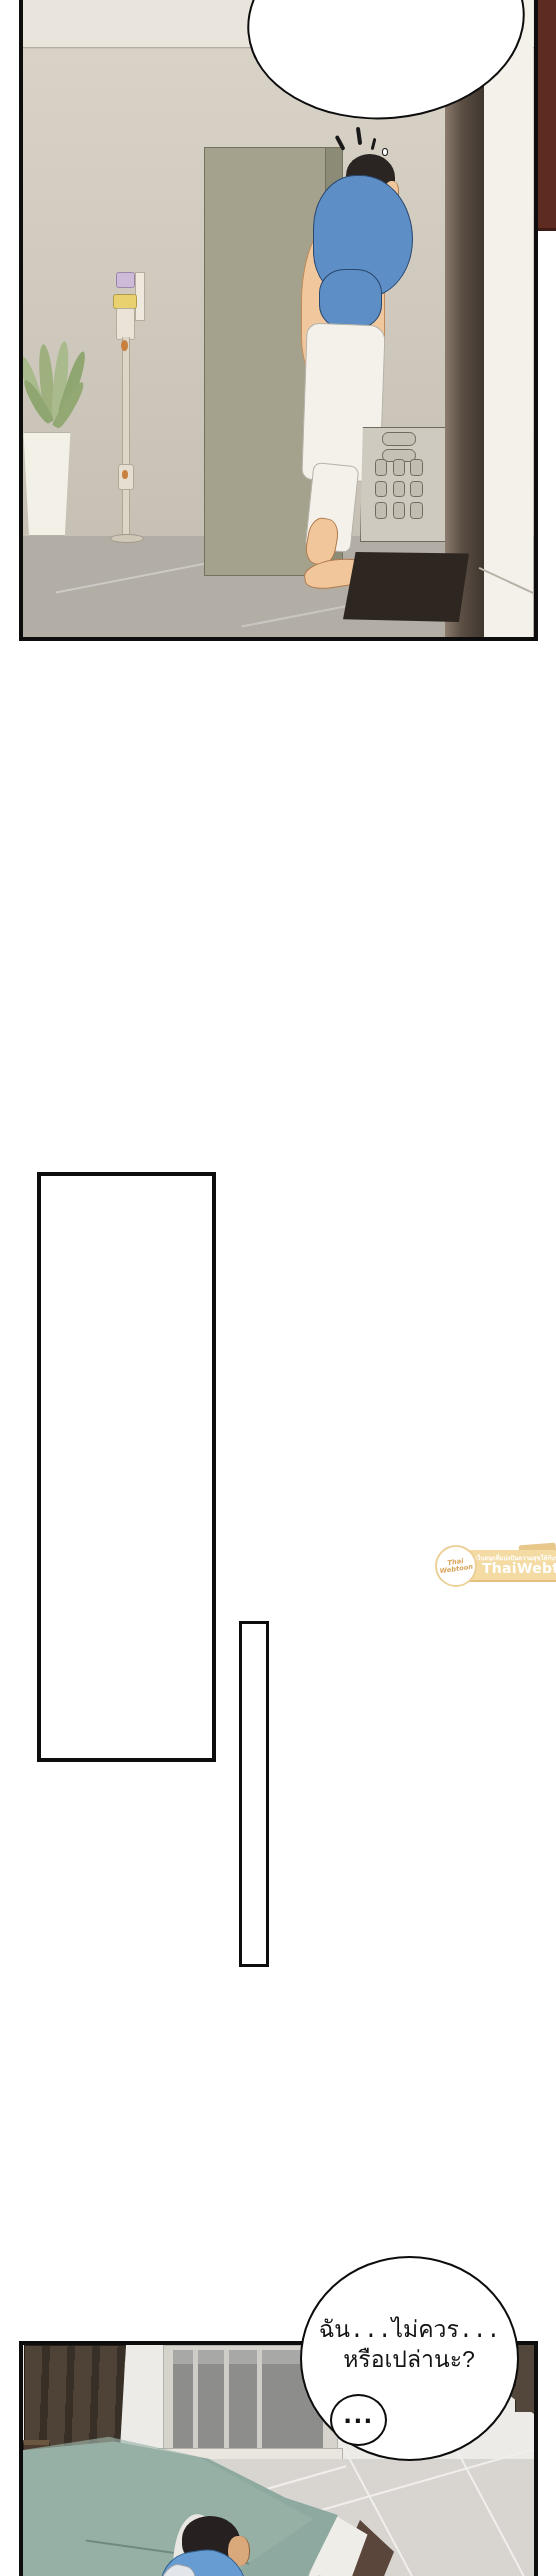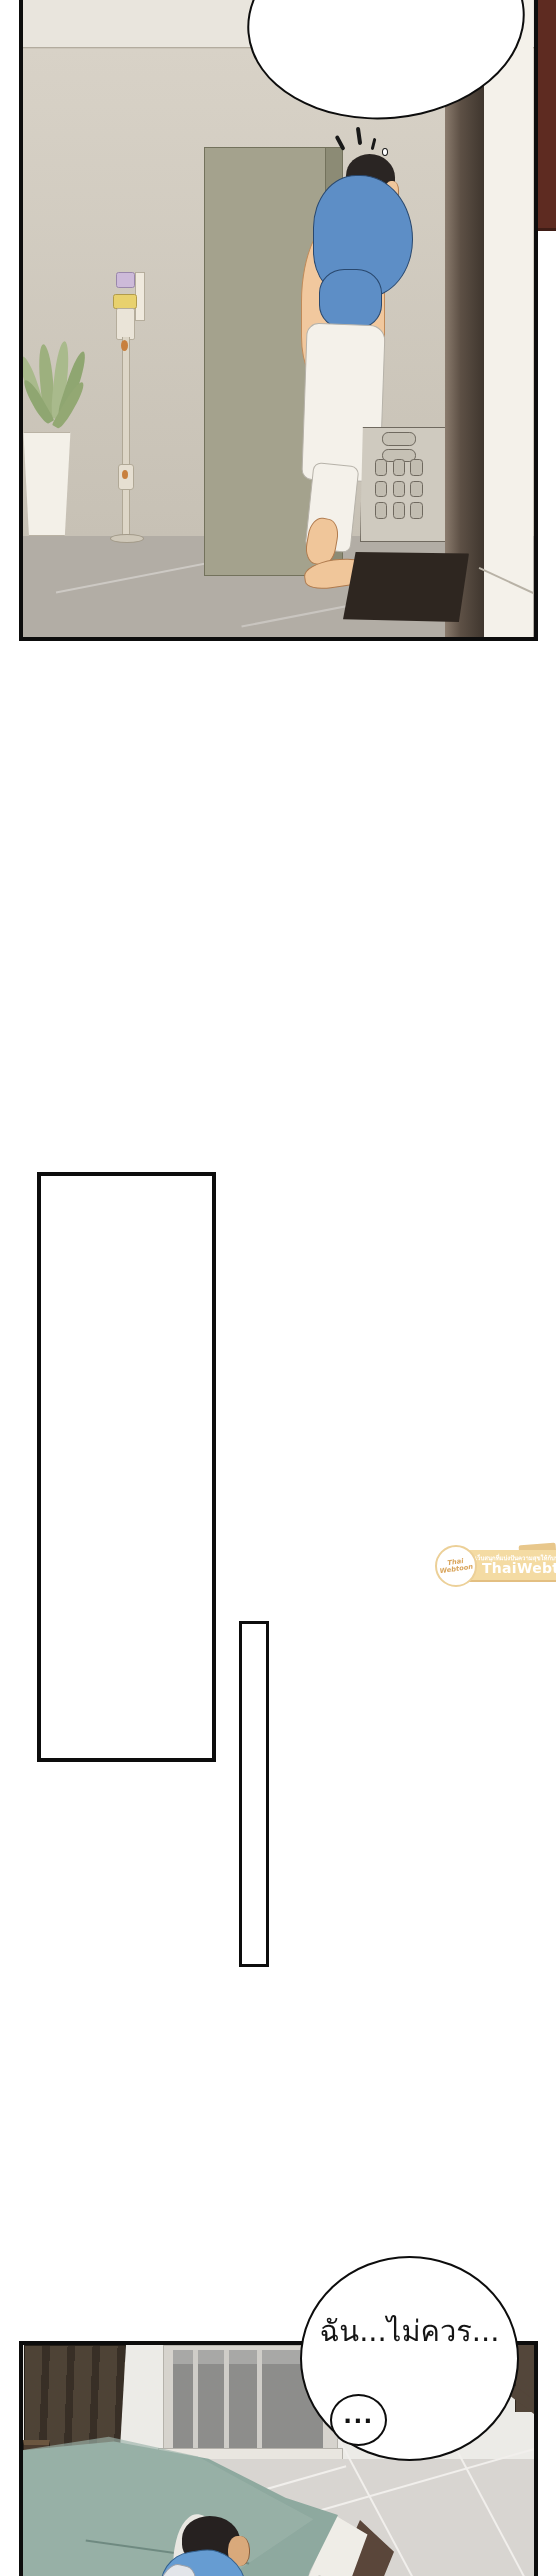--- a/index.html
+++ b/index.html
@@ -128,22 +128,23 @@
     <div class="abs" style="left:152px;top:169px;width:37px;height:68px;background:#e9e7e2;border-radius:45%;transform:rotate(12deg);"></div>
     <div class="abs" style="left:159px;top:171px;width:58px;height:47px;background:#262120;border-radius:55% 60% 45% 45%;"></div>
     <div class="abs" style="left:205px;top:191px;width:20.6px;height:30px;background:#d9a97b;border-right:1px solid #8a5f3d;border-radius:45%;"></div>
     <div class="abs" style="left:138px;top:205px;width:85px;height:93px;background:#669cd2;border:1px solid #33608e;border-radius:40% 45% 30% 40%;transform:rotate(-8deg);"></div>
     <div class="abs" style="left:132px;top:219px;width:37px;height:72px;background:#e2e5e9;border:1px solid #9ba0a8;border-radius:40%;transform:rotate(14deg);"></div>
     <div class="abs" style="left:198px;top:246px;width:126px;height:70px;background:#b7b3b1;border:1px solid #7e7a78;border-radius:20.6px;transform:rotate(-22deg);"></div>
 
   </div>
 
   <div class="bubble" style="left:300px;top:2256px;width:219px;height:205px;">
-    <div class="btxt" style="top:58px;font-size:29px;line-height:30px;">
+    <div class="btxt" style="top:58px;font-size:23px;line-height:30px;font-family:Liberation Mono, monospace;">
       <div>ฉัน...ไม่ควร...</div>
+      <div>หรือเปล่านะ?</div>
     </div>
   </div>
 
   <div class="bubble" style="left:330px;top:2394px;width:57px;height:52px;border-width:2.1px;display:flex;align-items:center;justify-content:center;">
     <span style="font-size:23px;font-weight:bold;letter-spacing:1.5px;margin-top:-9.3px;">...</span>
   </div>
 
 </div>
 
 

